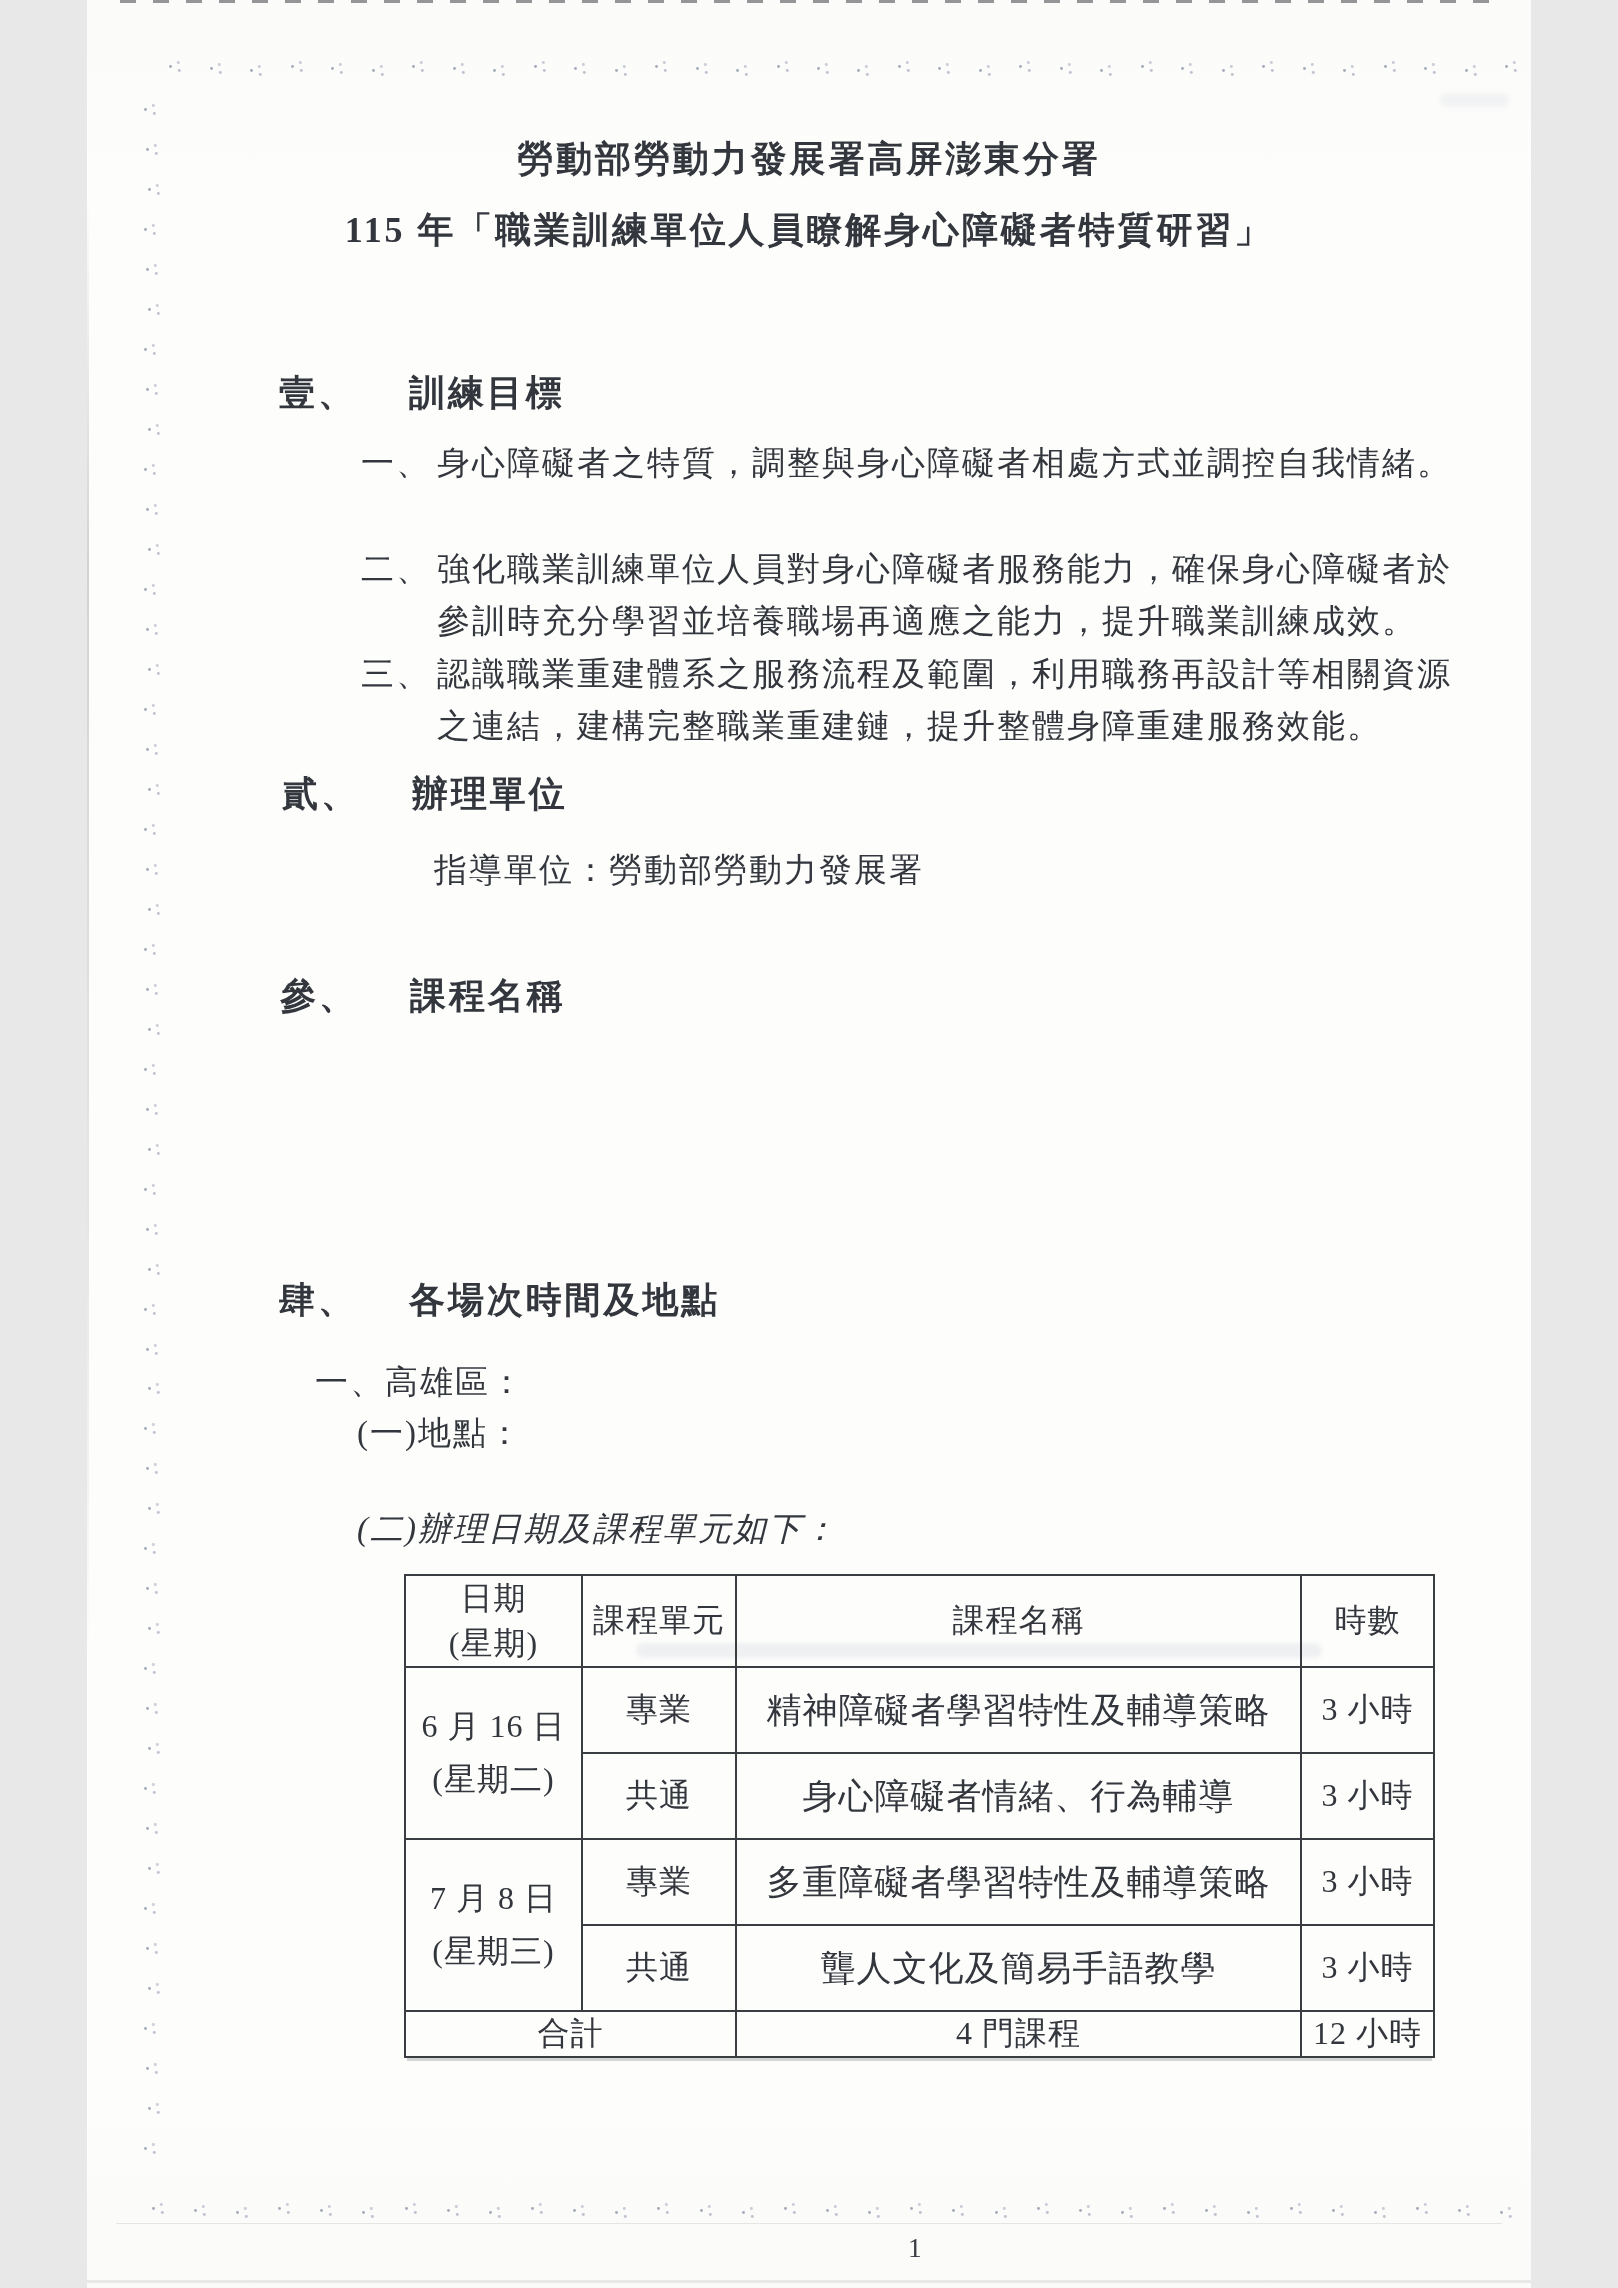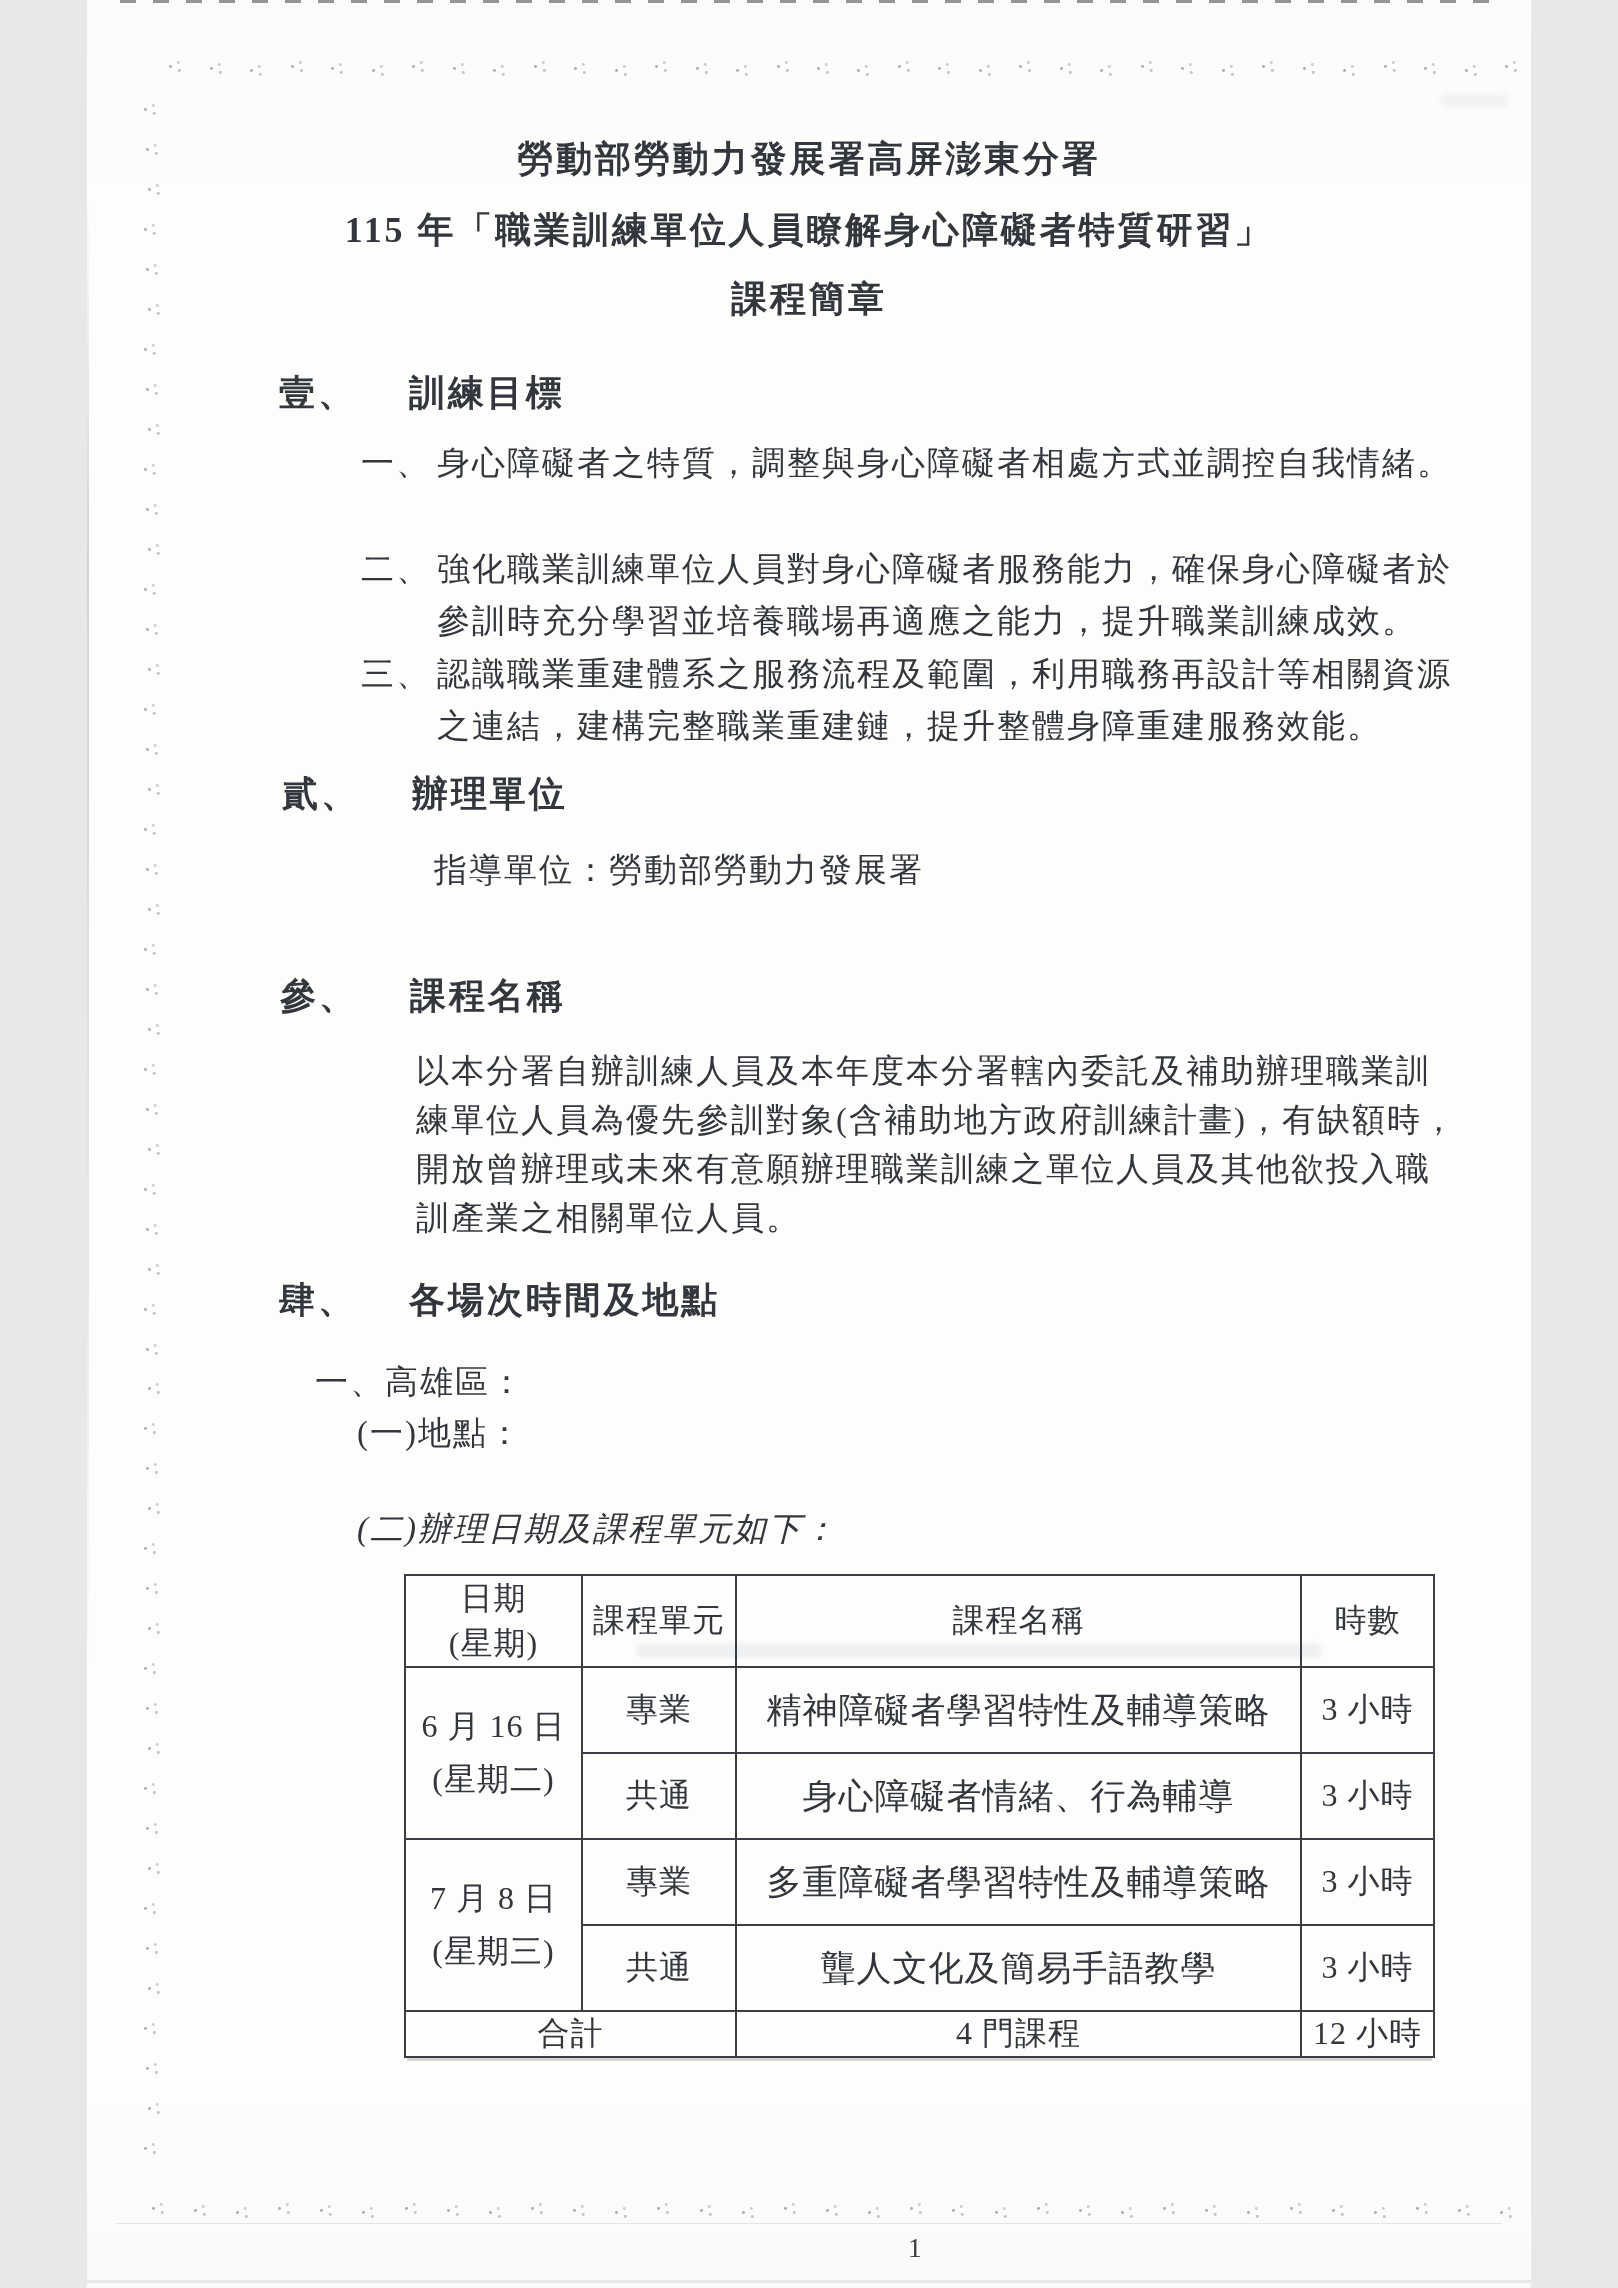--- a/index.html
+++ b/index.html
@@ -241,21 +241,20 @@
       <span class="deco" style="left: 1547px; top: 1944px;"></span>
       <span class="deco" style="left: 1543px; top: 1984px;"></span>
       <span class="deco" style="left: 1545px; top: 2024px;"></span>
       <span class="deco" style="left: 1547px; top: 2064px;"></span>
       <span class="deco" style="left: 1543px; top: 2104px;"></span>
       <span class="deco" style="left: 1545px; top: 2144px;"></span>
     </div>
 
   <div class="abs title-line" style="top:135px;">勞動部勞動力發展署高屏澎東分署</div>
   <div class="abs title-line" style="top:206px;">115 年「職業訓練單位人員瞭解身心障礙者特質研習」</div>
-  <div class="abs title-line" style="top:275px;">課程簡章</div>
 
   <div class="abs sec-head" style="top:369px;left:192px;">
     <span class="sec-num">壹、</span><span>訓練目標</span>
   </div>
 
   <div class="abs item" style="top:437px;left:274px;">
     <div class="marker">一、</div>
     <div class="lines">
       <div>身心障礙者之特質，調整與身心障礙者相處方式並調控自我情緒。</div>
     </div>
@@ -275,26 +274,20 @@
     </div>
   </div>
 
   <div class="abs sec-head" style="top:770px;left:195px;">
     <span class="sec-num">貳、</span><span>辦理單位</span>
   </div>
   <div class="abs body-line" style="top:845px;left:347px;">指導單位：勞動部勞動力發展署</div>
 
   <div class="abs sec-head" style="top:972px;left:193px;">
     <span class="sec-num">參、</span><span>課程名稱</span>
-  </div>
-  <div class="abs para" style="top:1047px;left:329px;">
-    <div>以本分署自辦訓練人員及本年度本分署轄內委託及補助辦理職業訓</div>
-    <div>練單位人員為優先參訓對象(含補助地方政府訓練計畫)，有缺額時，</div>
-    <div>開放曾辦理或未來有意願辦理職業訓練之單位人員及其他欲投入職</div>
-    <div>訓產業之相關單位人員。</div>
   </div>
 
   <div class="abs sec-head" style="top:1276px;left:192px;">
     <span class="sec-num">肆、</span><span>各場次時間及地點</span>
   </div>
   <div class="abs body-line" style="top:1357px;left:228px;">一、高雄區：</div>
   <div class="abs body-line" style="top:1408px;left:270px;">(一)地點：</div>
   <div class="abs body-line" style="top:1504px;left:270px;font-style:italic;">(二)辦理日期及課程單元如下：</div>
 
   <table class="sched abs" style="top:1574px;left:317px;">

